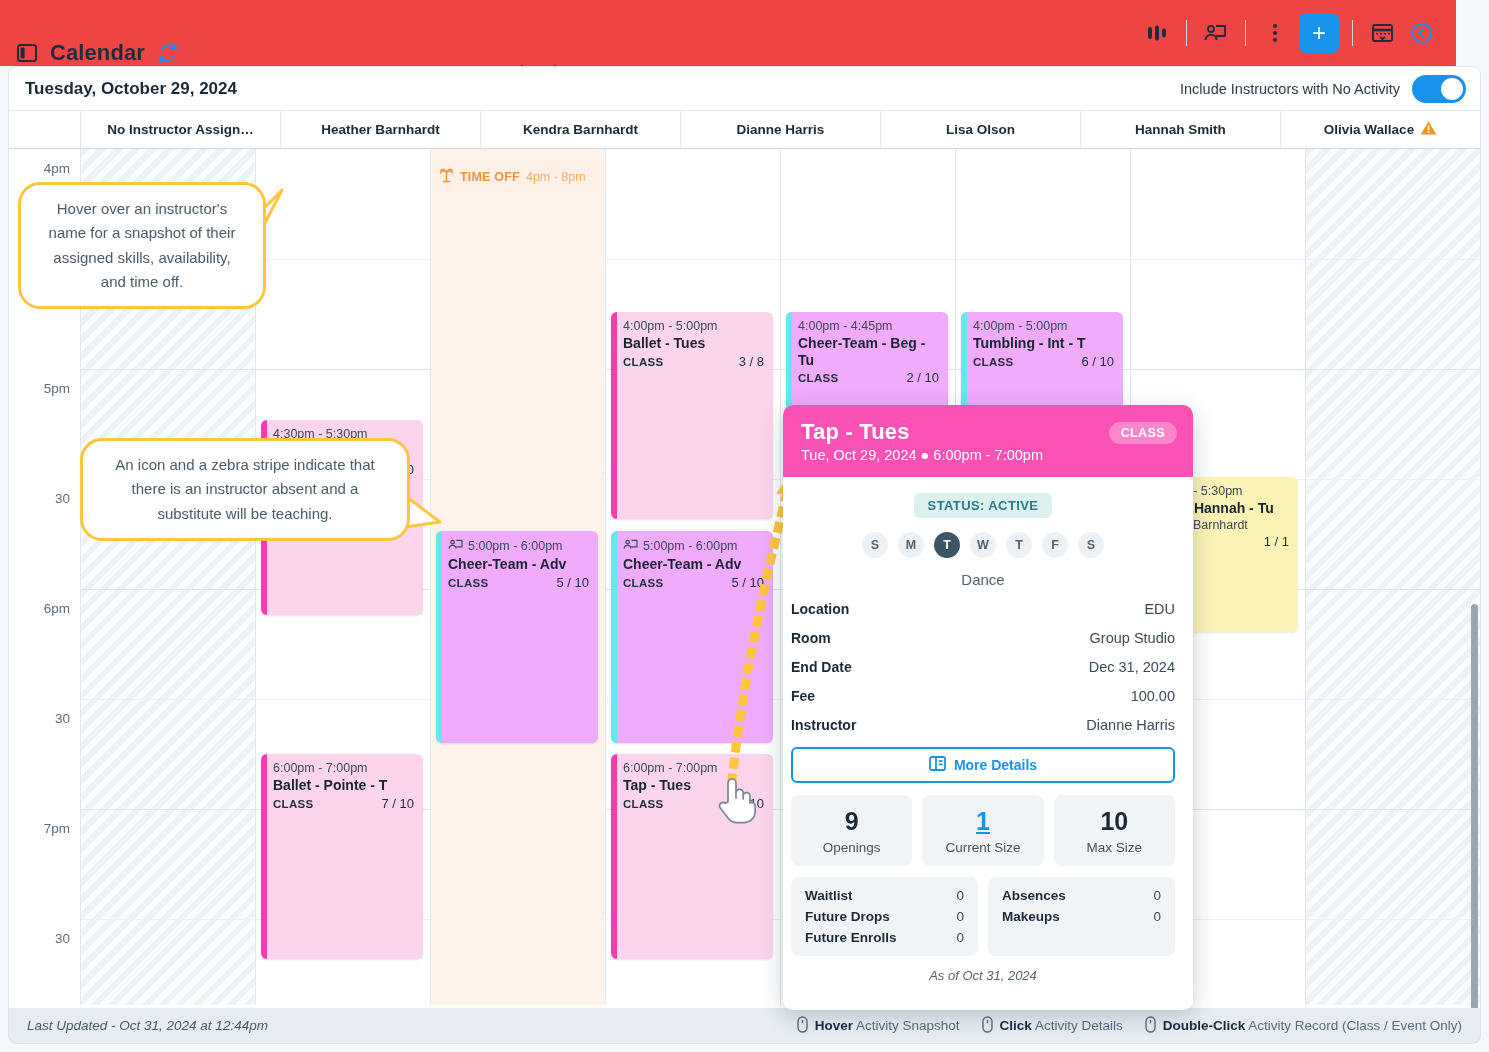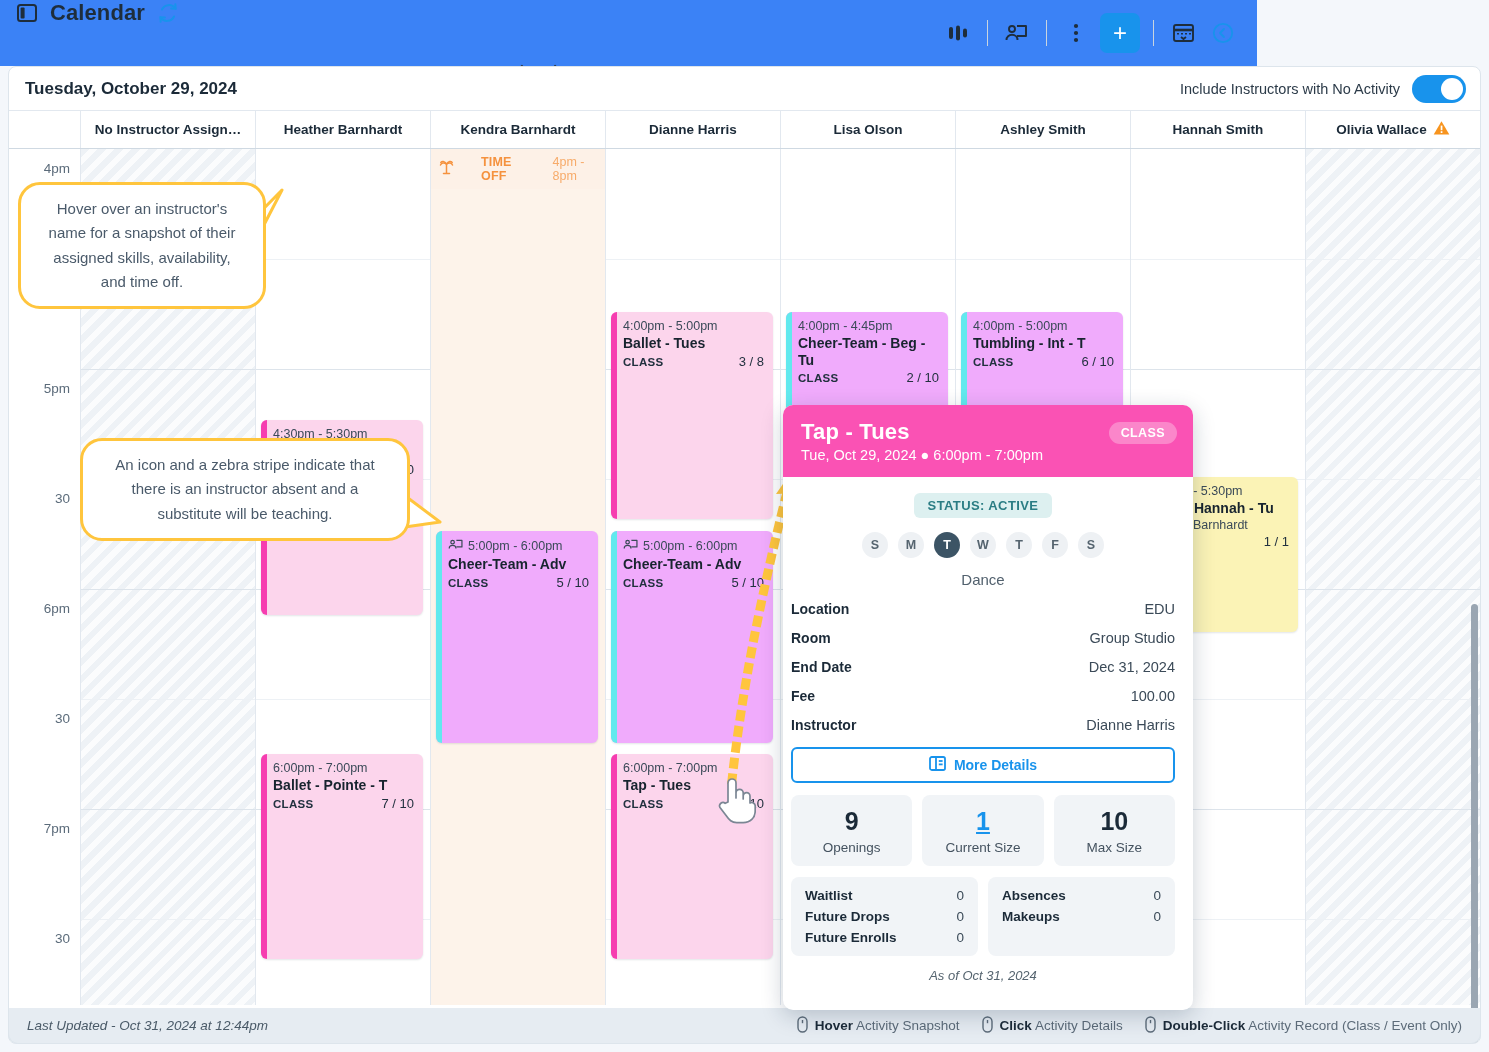--- a/index.html
+++ b/index.html
@@ -8,23 +8,23 @@
     width: 1489px; height: 1052px;
     overflow: hidden;
     font-family: "Liberation Sans", sans-serif;
     background: #f4f7fb;
     color: #22313f;
   }
   #app { position: relative; width: 1489px; height: 1052px; }
 
   
   .topbar {
-    position: absolute; left: 0; top: 0; width: 1257px; height: 66px;
-    display: flex; align-items: flex-start;
-    background: #3b82f6;
+    position: absolute; left: 0; top: 0; width: 1456px; height: 66px;
+    display: flex; align-items: flex-end;
+    background: #ef4444;
   }
   .tb-left { display: flex; align-items: center; gap: 12px; padding-left: 16px; }
   .tb-title { font-size: 22px; font-weight: bold; letter-spacing: .1px; color: #1e2d3b; }
   .panel-icon { width: 22px; height: 22px; display: inline-block; }
   .refresh-icon { width: 22px; height: 22px; display: inline-block; cursor: pointer; }
 
   .tb-center {
     position: absolute; left: 505px; top: 0; height: 66px;
     display: flex; align-items: center; gap: 14px; margin-top: 43px;
   }
@@ -352,23 +352,20 @@
           <div class="col-head">
             <span>Kendra Barnhardt</span>
           </div>
           <div class="col-head">
             <span>Dianne Harris</span>
           </div>
           <div class="col-head">
             <span>Lisa Olson</span>
           </div>
           <div class="col-head">
-            <span>Ashley Smith</span>
-          </div>
-          <div class="col-head">
             <span>Hannah Smith</span>
           </div>
           <div class="col-head">
             <span>Olivia Wallace</span>
             <span><svg width="17" height="16" viewBox="0 0 17 16" class="warn-tri">
                 <polygon points="8.5,1.2 16.3,14.6 0.7,14.6" fill="#f7941e" rx="2"></polygon>
                 <rect x="7.7" y="5.6" width="1.7" height="4.6" fill="#fff"></rect>
                 <rect x="7.7" y="11.2" width="1.7" height="1.8" fill="#fff"></rect>
               </svg></span>
           </div>
@@ -429,21 +426,21 @@
           </div>
           <div class="col">
             <div class="hline" style="top: 110px;"></div>
             <div class="hline hour" style="top: 220px;"></div>
             <div class="hline" style="top: 330px;"></div>
             <div class="hline hour" style="top: 440px;"></div>
             <div class="hline" style="top: 550px;"></div>
             <div class="hline hour" style="top: 660px;"></div>
             <div class="hline" style="top: 770px;"></div>
             <div class="timeoff-bg" style="top: 0px; height: 856px;"></div>
-            <div class="timeoff" style="top: 0px; gap: 27px;">
+            <div class="timeoff" style="top: 12px;">
               <span><svg width="15" height="16" viewBox="0 0 15 16" fill="none" stroke="#f5923e" stroke-width="1.5" stroke-linecap="round">
                   <path d="M7.5,5 L7.5,14"></path>
                   <path d="M7.5,5 C4.5,3 2.5,4 1.5,6"></path>
                   <path d="M7.5,5 C10.5,3 12.5,4 13.5,6"></path>
                   <path d="M7.5,5 C5.5,2 3,2 1.8,3.4"></path>
                   <path d="M7.5,5 C9.5,2 12,2 13.2,3.4"></path>
                   <path d="M4.5,14.6 L10.5,14.6"></path>
                 </svg></span>
               <span class="to-label">TIME OFF</span>
               <span class="to-range">4pm - 8pm</span>

